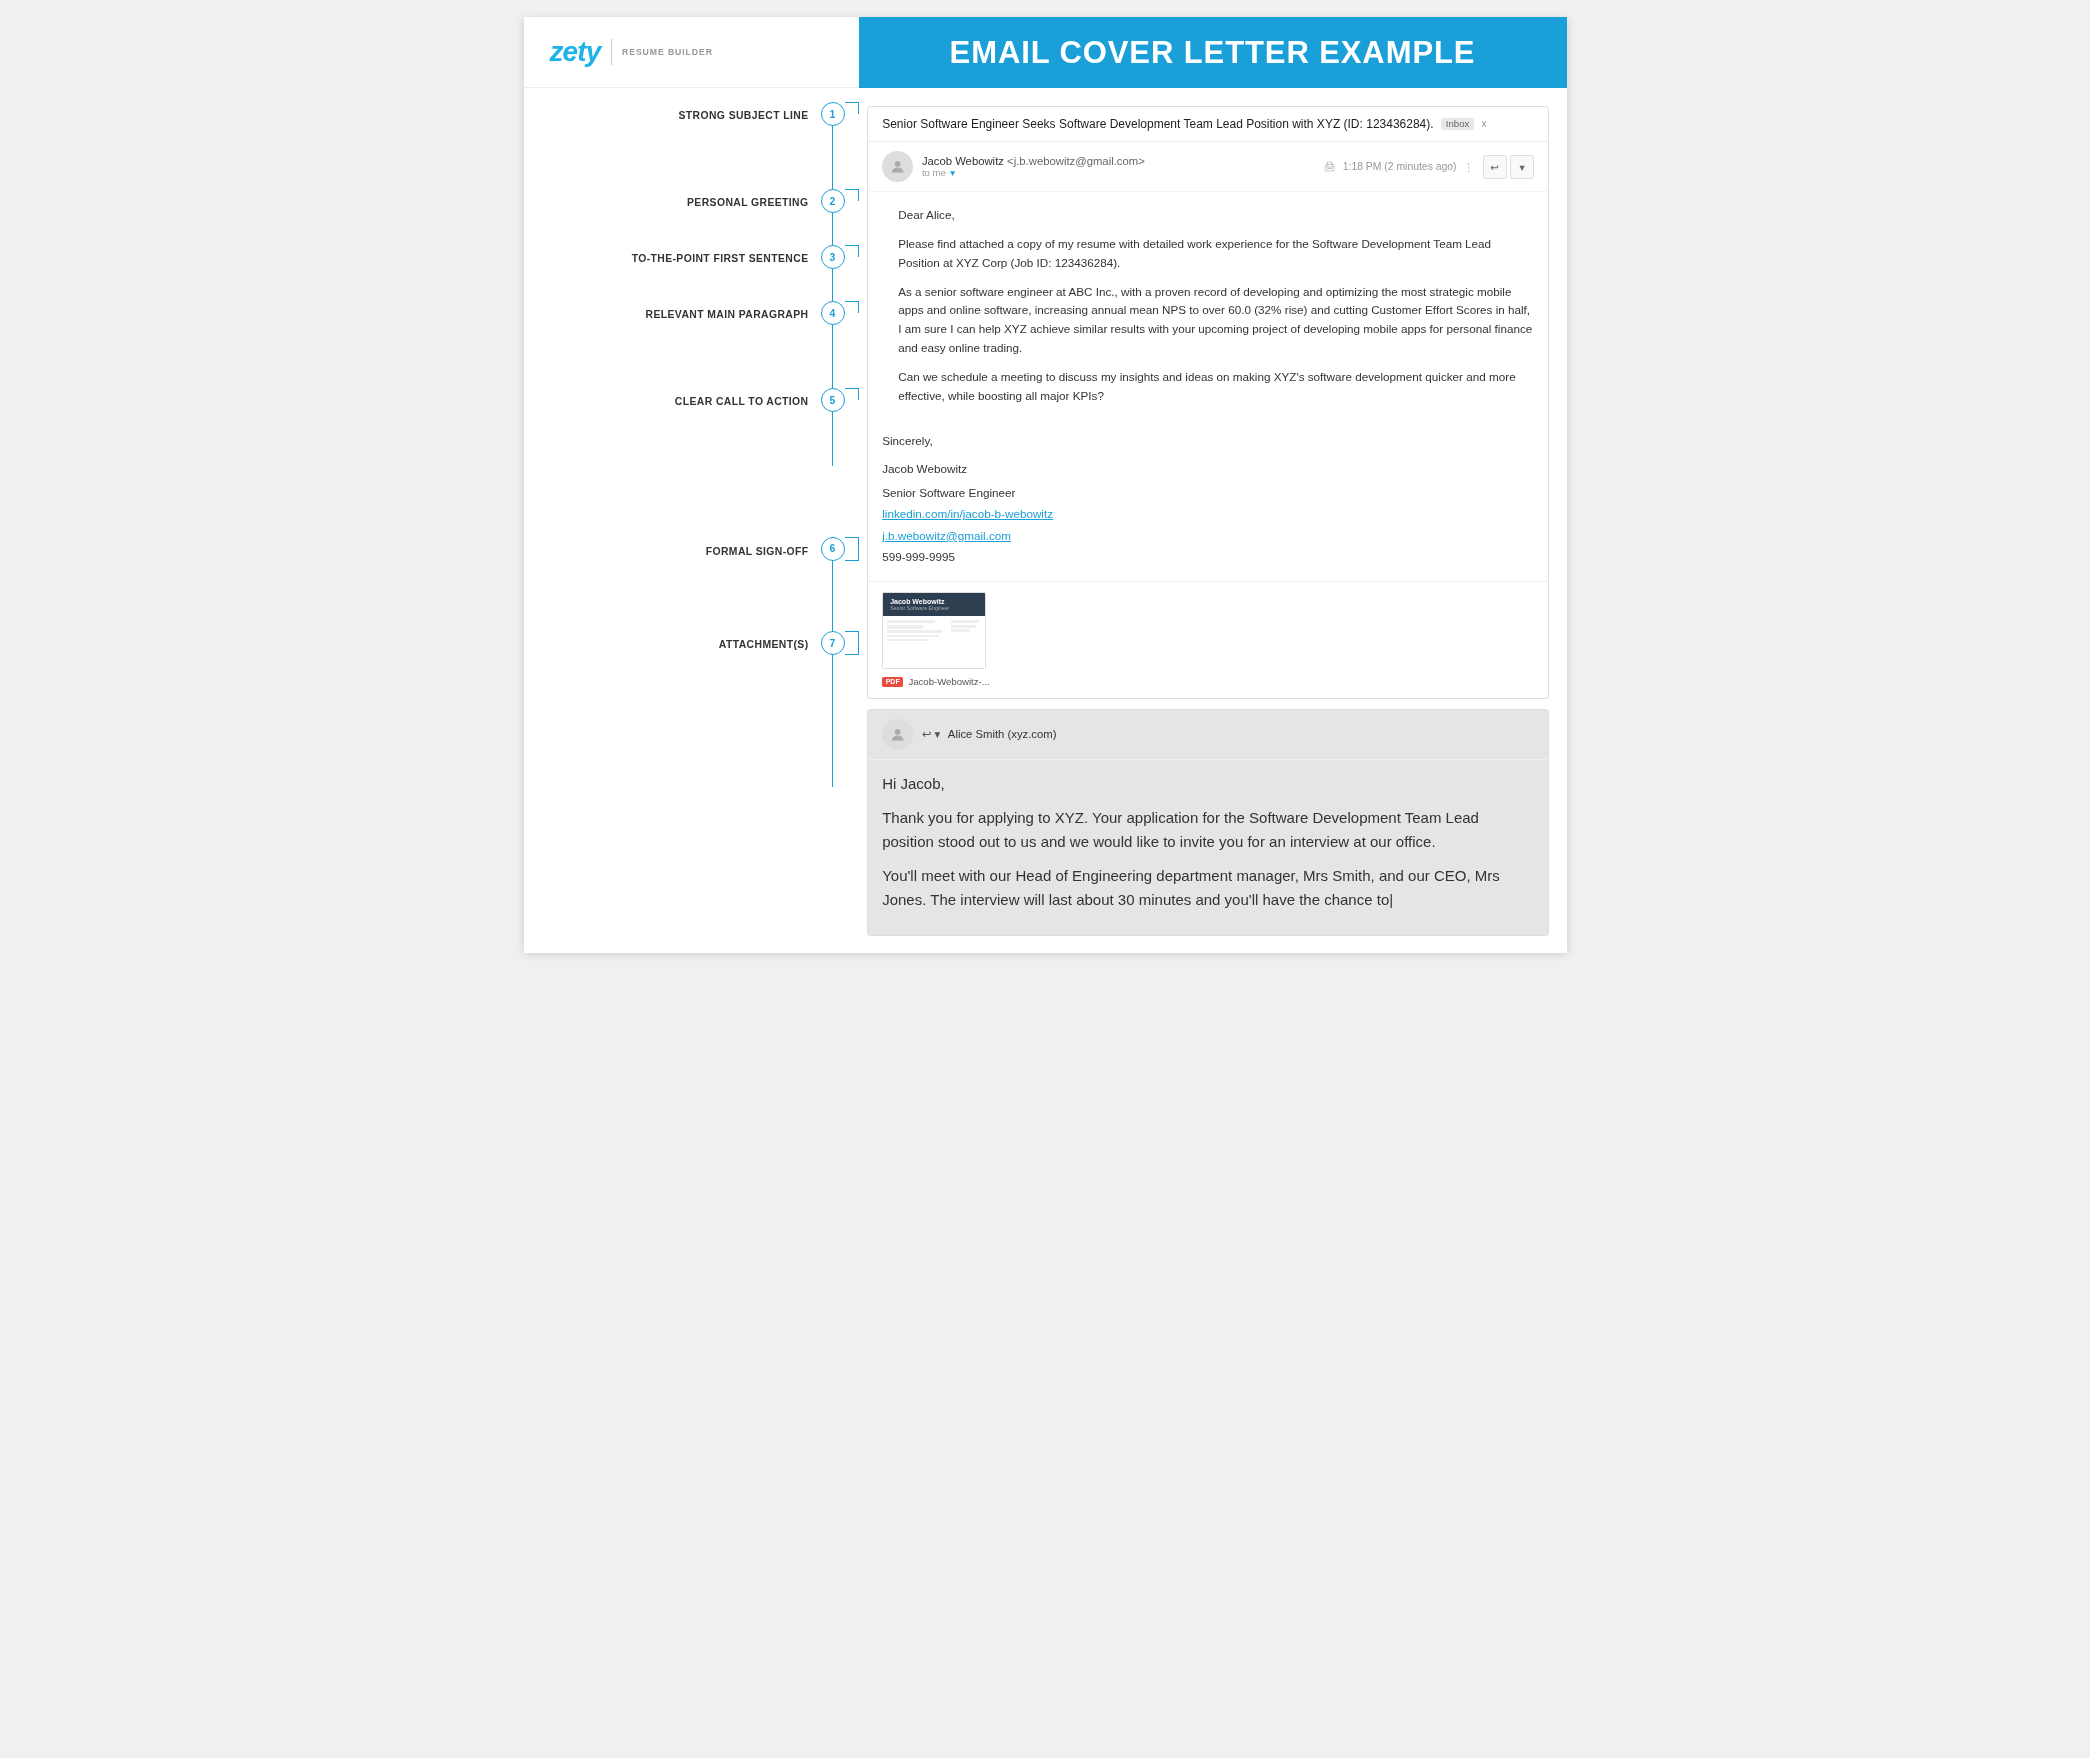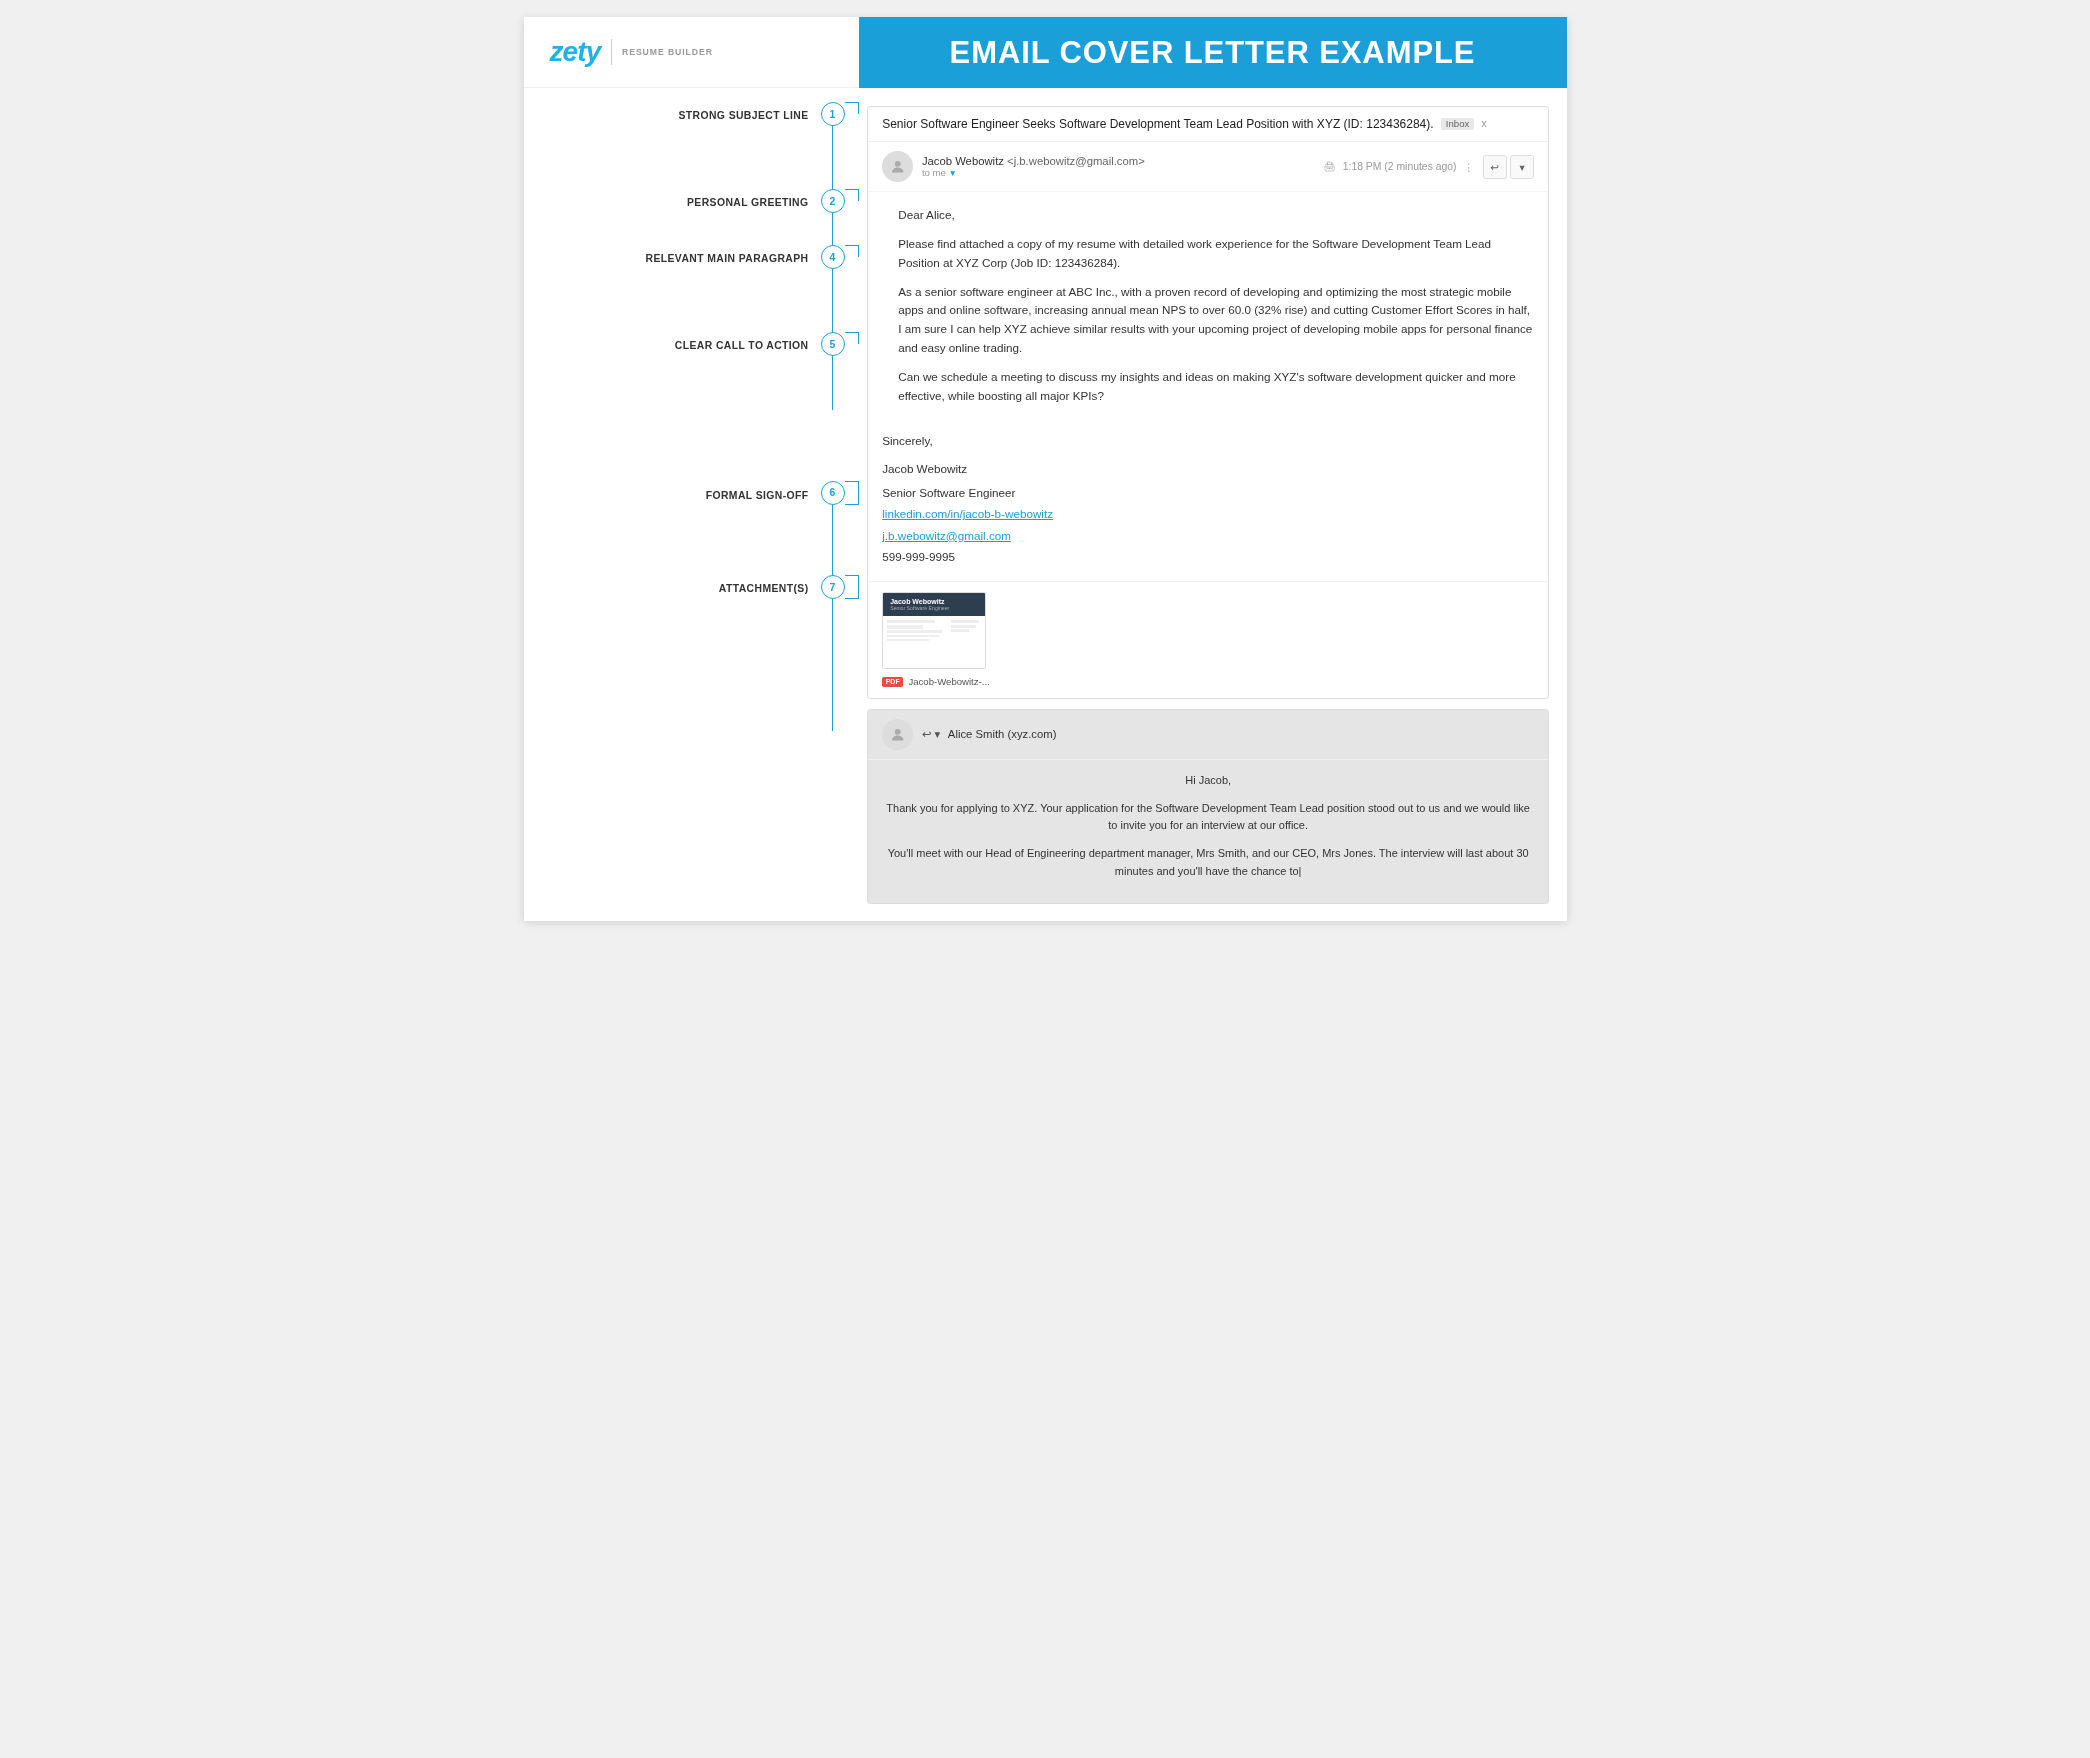--- a/index.html
+++ b/index.html
@@ -252,24 +252,23 @@
       gap: 8.7px;
     }
     .reply-sender {
       font-size: 11.3px;
       color: #333;
       font-weight: 500;
       flex: 1;
     }
     .reply-body {
       padding: 12px 14px;
-      font-size: 11px;
+      font-size: 15px;
       color: #333;
       line-height: 1.6;
-      text-align: center;
     }
     .reply-body p {
       margin-bottom: 10.4px;
     }
     .cursor-block::after {
       content: '|';
       color: #333;
     }
     .s-label-col {
       text-align: right;
@@ -333,20 +332,32 @@
           </div>
           <div style="position:relative; width:38px; flex-shrink:0;">
             <div class="s-badge">
               <span>2</span>
             </div>
             <div style="position:absolute; left:11.3px; top:24px; width:1.7px; height:32px; background:#1a9fd9;"></div>
             <div style="position:absolute; right:0; top:0; width:14px; height:12px; border-top:1.7px solid #1a9fd9; border-right:1.7px solid #1a9fd9;"></div>
           </div>
         </div>
 
+        <div style="display:flex; align-items:flex-start; justify-content:flex-end; height:56px; position:relative;">
+          <div class="s-label-col" style="padding-top:3.5px;">
+            <span style="font-size:10.4px; font-weight:800; color:#333; text-transform:uppercase; letter-spacing:0.4px;">TO-THE-POINT FIRST SENTENCE</span>
+          </div>
+          <div style="position:relative; width:38px; flex-shrink:0;">
+            <div class="s-badge">
+              <span>3</span>
+            </div>
+            <div style="position:absolute; left:11.3px; top:24px; width:1.7px; height:32px; background:#1a9fd9;"></div>
+            <div style="position:absolute; right:0; top:0; width:14px; height:12px; border-top:1.7px solid #1a9fd9; border-right:1.7px solid #1a9fd9;"></div>
+          </div>
+        </div>
 
         <div style="display:flex; align-items:flex-start; justify-content:flex-end; height:87px; position:relative;">
           <div class="s-label-col" style="padding-top:3.5px;">
             <span style="font-size:10.4px; font-weight:800; color:#333; text-transform:uppercase; letter-spacing:0.4px;">RELEVANT MAIN PARAGRAPH</span>
           </div>
           <div style="position:relative; width:38px; flex-shrink:0;">
             <div class="s-badge">
               <span>4</span>
             </div>
             <div style="position:absolute; left:11.3px; top:24px; width:1.7px; height:63px; background:#1a9fd9;"></div>

